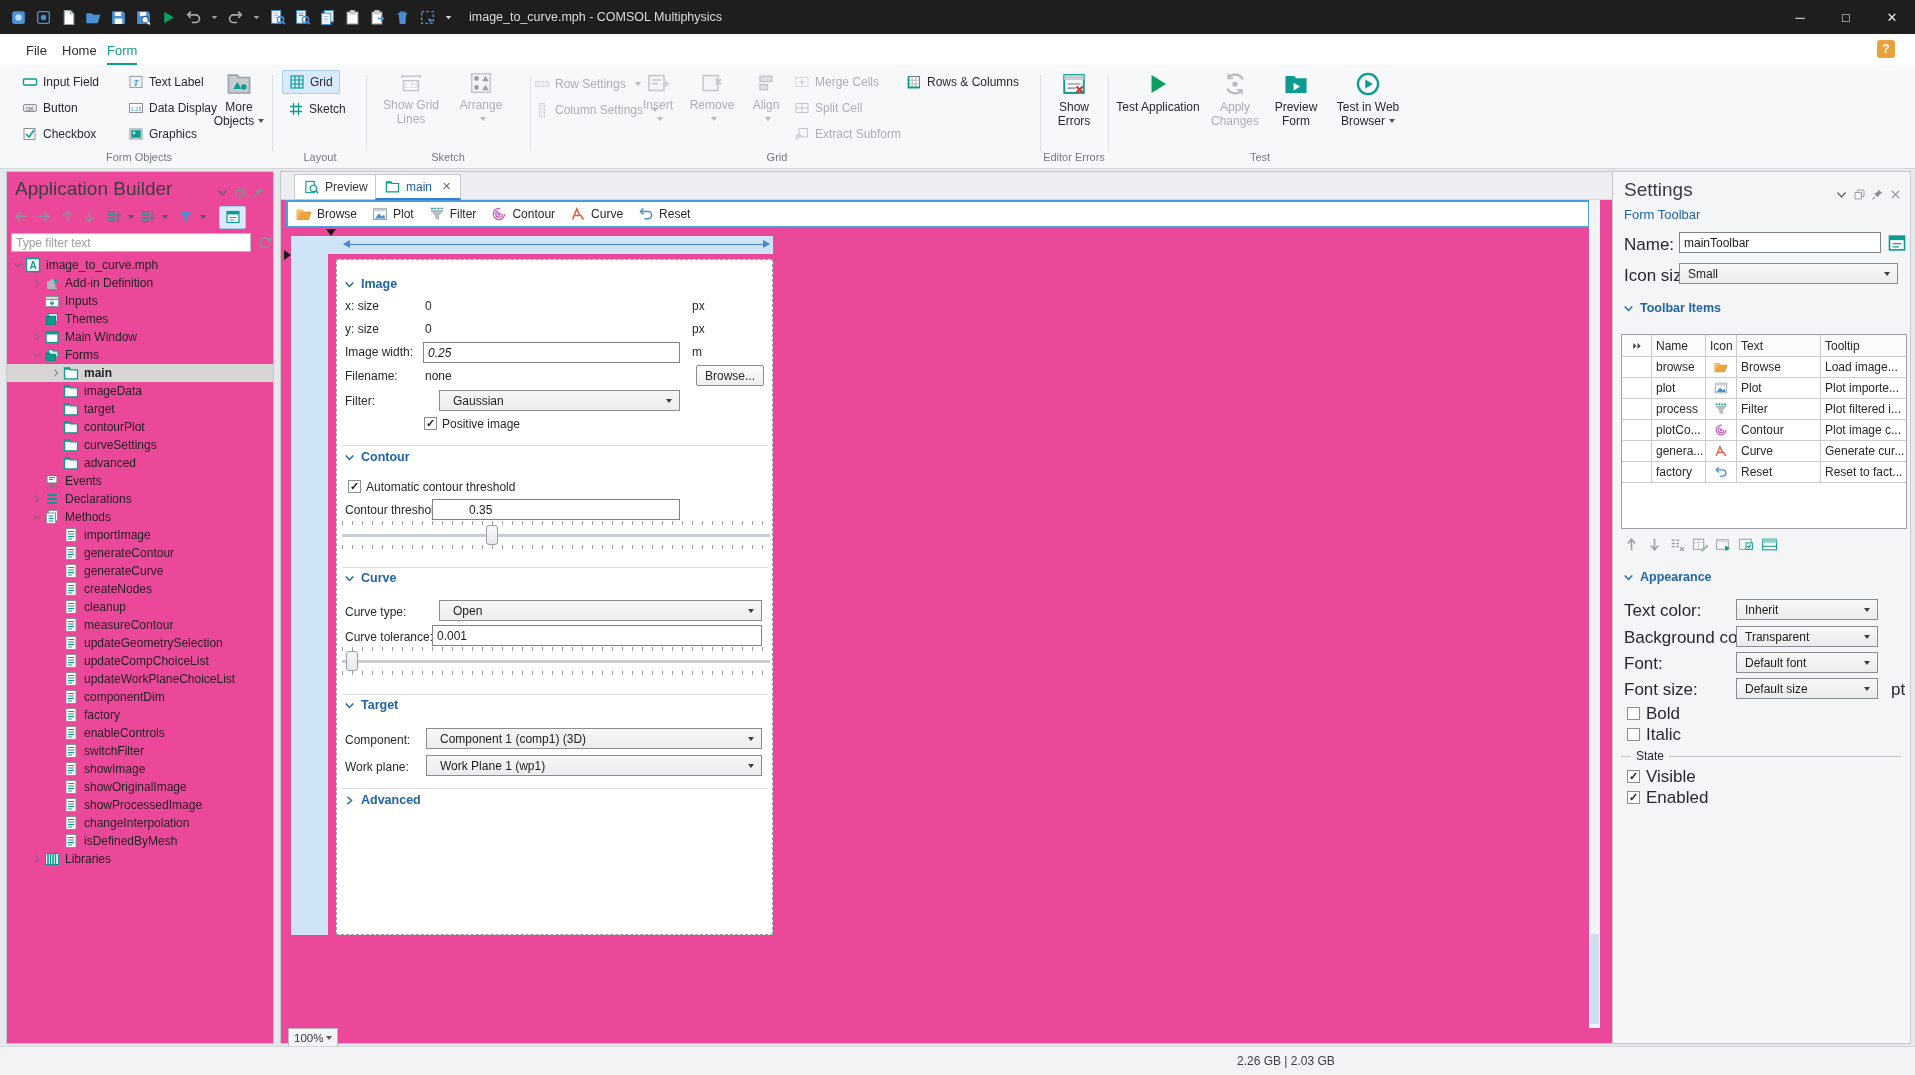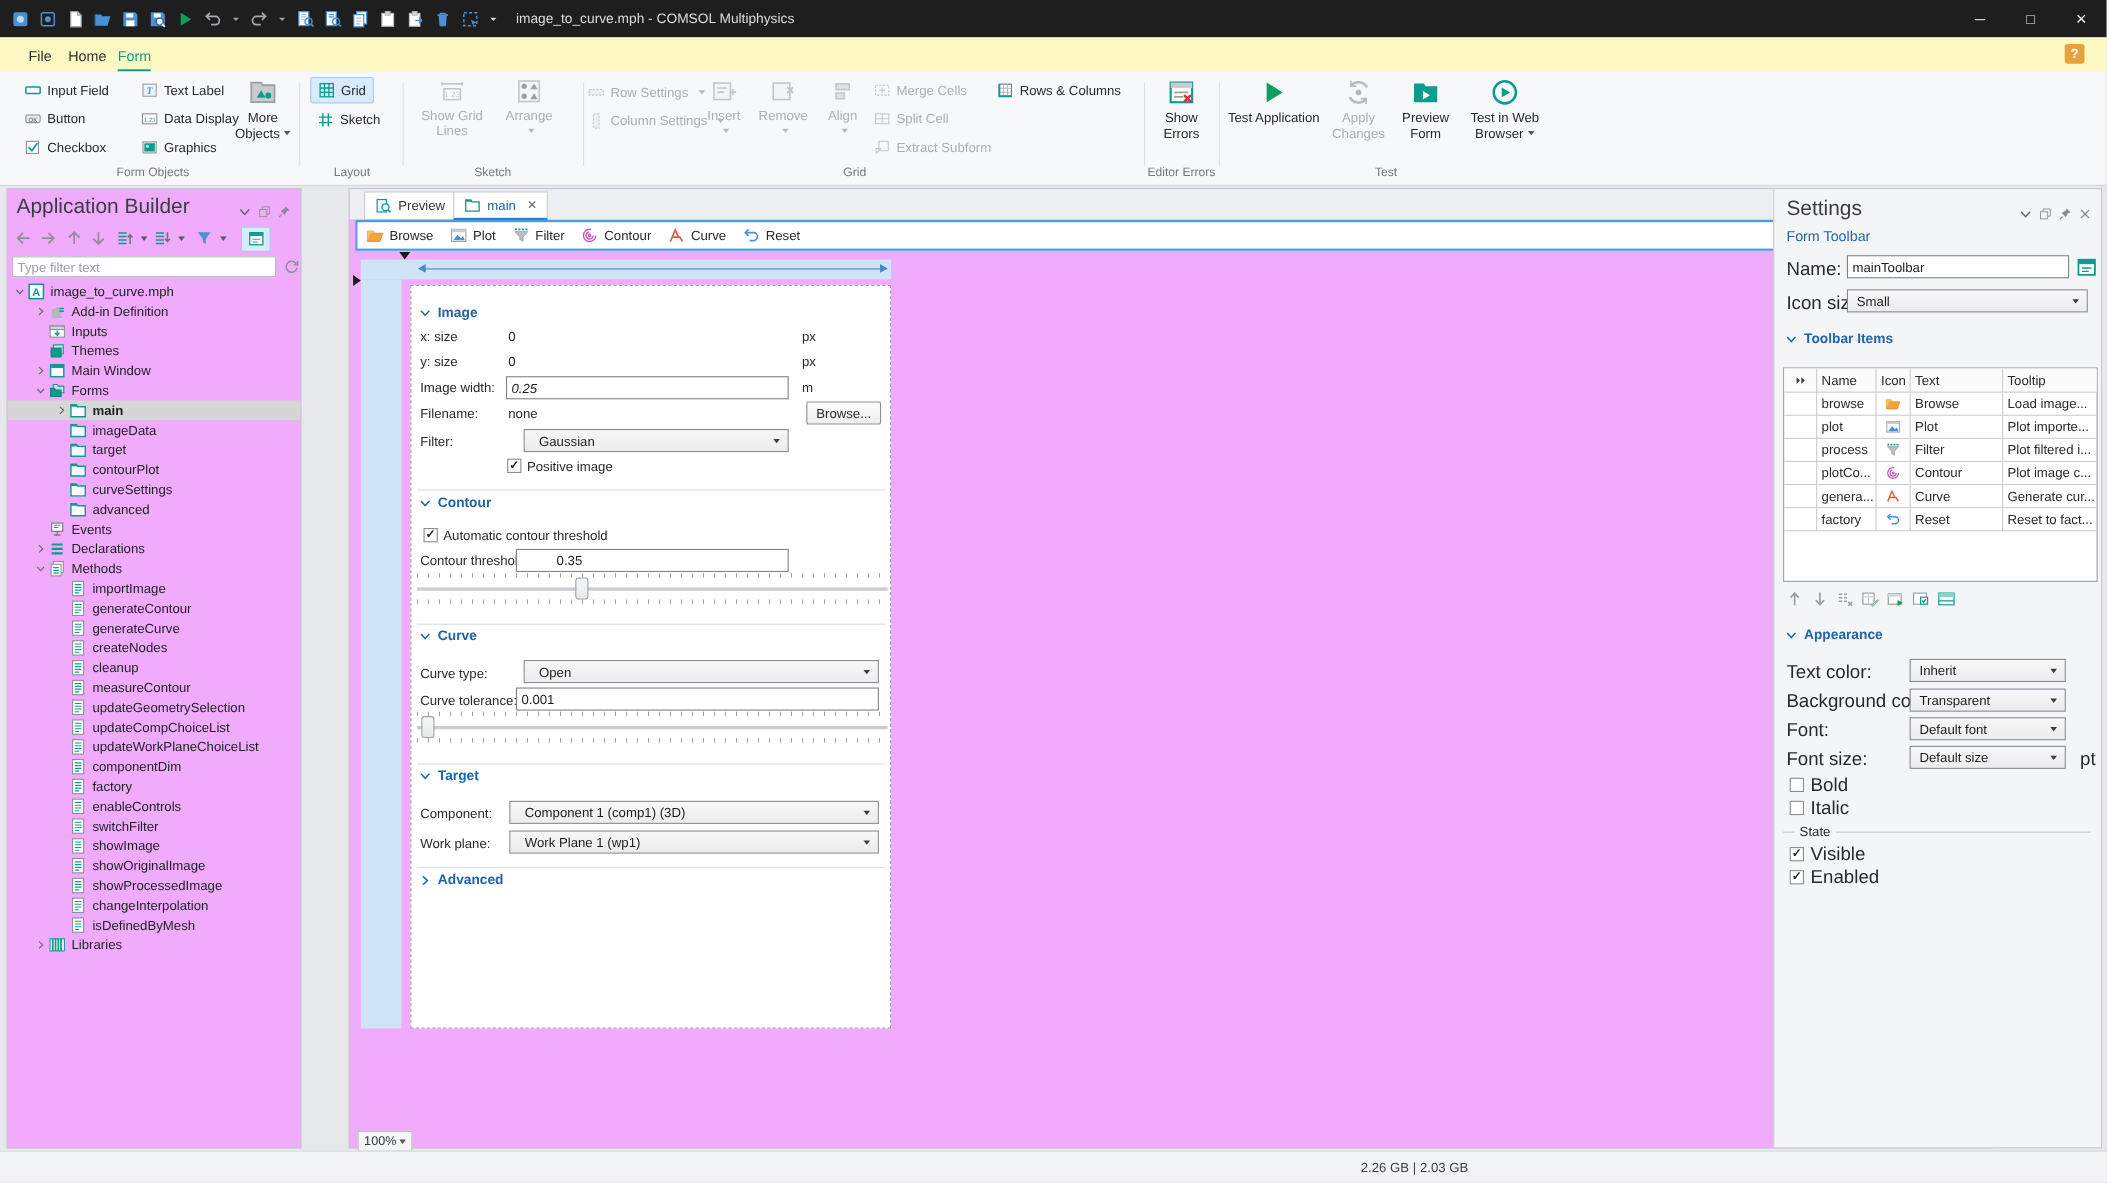--- a/index.html
+++ b/index.html
@@ -12,37 +12,37 @@
   .tri.d{border-top-color:#b7babd;}
   
   #titlebar{position:absolute;left:0;top:0;width:100%;height:34px;background:#1e1e1e;display:flex;align-items:center;}
   #qat{display:flex;align-items:center;gap:8px;margin-left:10px;}
   #qat .qi{width:17px;height:17px;}
   #qat .qc{width:9px;height:9px;}
   #win-title{margin-left:16px;font-size:12.5px;color:#dcdcdc;white-space:nowrap;}
   #win-controls{margin-left:auto;display:flex;height:34px;}
   #win-controls .wc{width:46px;display:flex;align-items:center;justify-content:center;color:#e8e8e8;font-size:13px;}
   
-  #menubar{position:absolute;left:0;top:34px;width:100%;height:31px;background:#fef9c3;}
+  #menubar{position:absolute;left:0;top:34px;width:100%;height:31px;background:#ffffff;}
   .mtab{position:absolute;top:4px;height:25px;display:flex;align-items:center;font-size:13px;color:#2b2e33;}
   .mtab.active{color:#0E9B8F;border-bottom:2px solid #0E9B8F;}
   #help-btn{position:absolute;left:1877px;top:6px;width:18px;height:18px;background:#E8A23D;border-radius:3px;color:#fff;font-weight:bold;font-size:12px;display:flex;align-items:center;justify-content:center;}
   
   #ribbon{position:absolute;left:0;top:65px;width:100%;height:104px;background:#f7f8fa;border-bottom:1px solid #d4d7da;box-sizing:border-box;}
   .rgroup{position:absolute;top:2px;height:98px;}
   .glabel{position:absolute;bottom:2px;left:0;right:0;text-align:center;font-size:11px;color:#74787d;white-space:nowrap;}
   .rsep{position:absolute;top:10px;height:76px;width:1px;background:#dde0e3;}
   .sitem{position:absolute;display:flex;align-items:center;gap:5px;font-size:12px;height:22px;white-space:nowrap;}
   .bbtn{position:absolute;display:flex;flex-direction:column;align-items:center;gap:3px;font-size:12px;text-align:center;line-height:1.2;}
   .dis{color:#abaeb3;}
   .grid-active{background:#d9eafc;border:1px solid #a9cdf0;border-radius:2px;padding:0 6px;}
   
-  .panel{position:absolute;top:171px;height:873px;background:#f0abfc;border:1px solid #c6c9cc;box-sizing:border-box;}
+  .panel{position:absolute;top:171px;height:873px;background:#ec4899;border:1px solid #c6c9cc;box-sizing:border-box;}
   #left-panel{left:6px;width:268px;}
-  #center-panel{left:280px;width:1495px;margin-left:37px;}
+  #center-panel{left:280px;width:1495px;}
   #right-panel{left:1612px;width:299px;background:#f4f5f7;}
   .ptitle{position:absolute;font-size:19px;color:#3a3e43;}
   .picons{position:absolute;display:flex;gap:5px;}
   .picons .icon{width:13px;height:13px;}
   
   #ab-toolbar{position:absolute;left:0;top:34px;height:22px;width:100%;}
   #ab-toolbar .icon{position:absolute;top:2px;}
   #goto-box{position:absolute;left:212px;top:0;width:25px;height:21px;background:#d9eafc;border:1px solid #a9cdf0;border-radius:2px;display:flex;align-items:center;justify-content:center;}
   #filter-input{position:absolute;left:4px;top:61px;width:240px;height:19px;border:1px solid #b6b9bd;font-size:12px;padding:0 4px;box-sizing:border-box;font-family:inherit;color:#26292d;}
   #filter-input::placeholder{color:#9a9ea3;}

